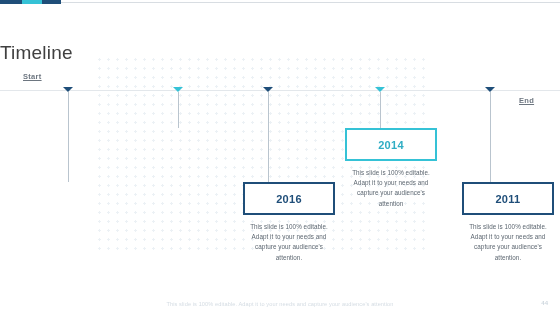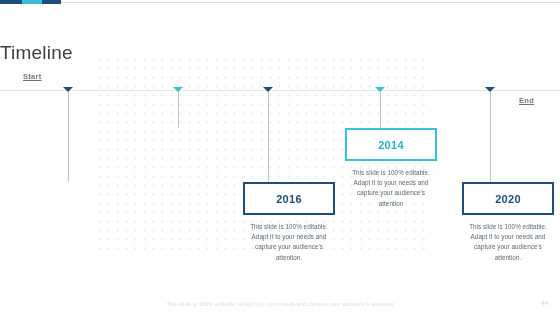--- a/index.html
+++ b/index.html
@@ -193,21 +193,21 @@
 
   <div class="card" style="left:345px; top:128px">
     <div class="year-box cyan">
       <span class="year-text cyan">2014</span>
     </div>
     <div class="card-body">This slide is 100% editable. Adapt it to your needs and capture your audience's attention</div>
   </div>
 
   <div class="card" style="left:462px; top:182px">
     <div class="year-box">
-      <span class="year-text">2020</span>
+      <span class="year-text">2011</span>
     </div>
     <div class="card-body">This slide is 100% editable. Adapt it to your needs and capture your audience's attention.</div>
   </div>
 
   <div class="footer-note">This slide is 100% editable. Adapt it to your needs and capture your audience's attention</div>
   <div class="page-num">44</div>
 
 </div>
 
 </body></html>

